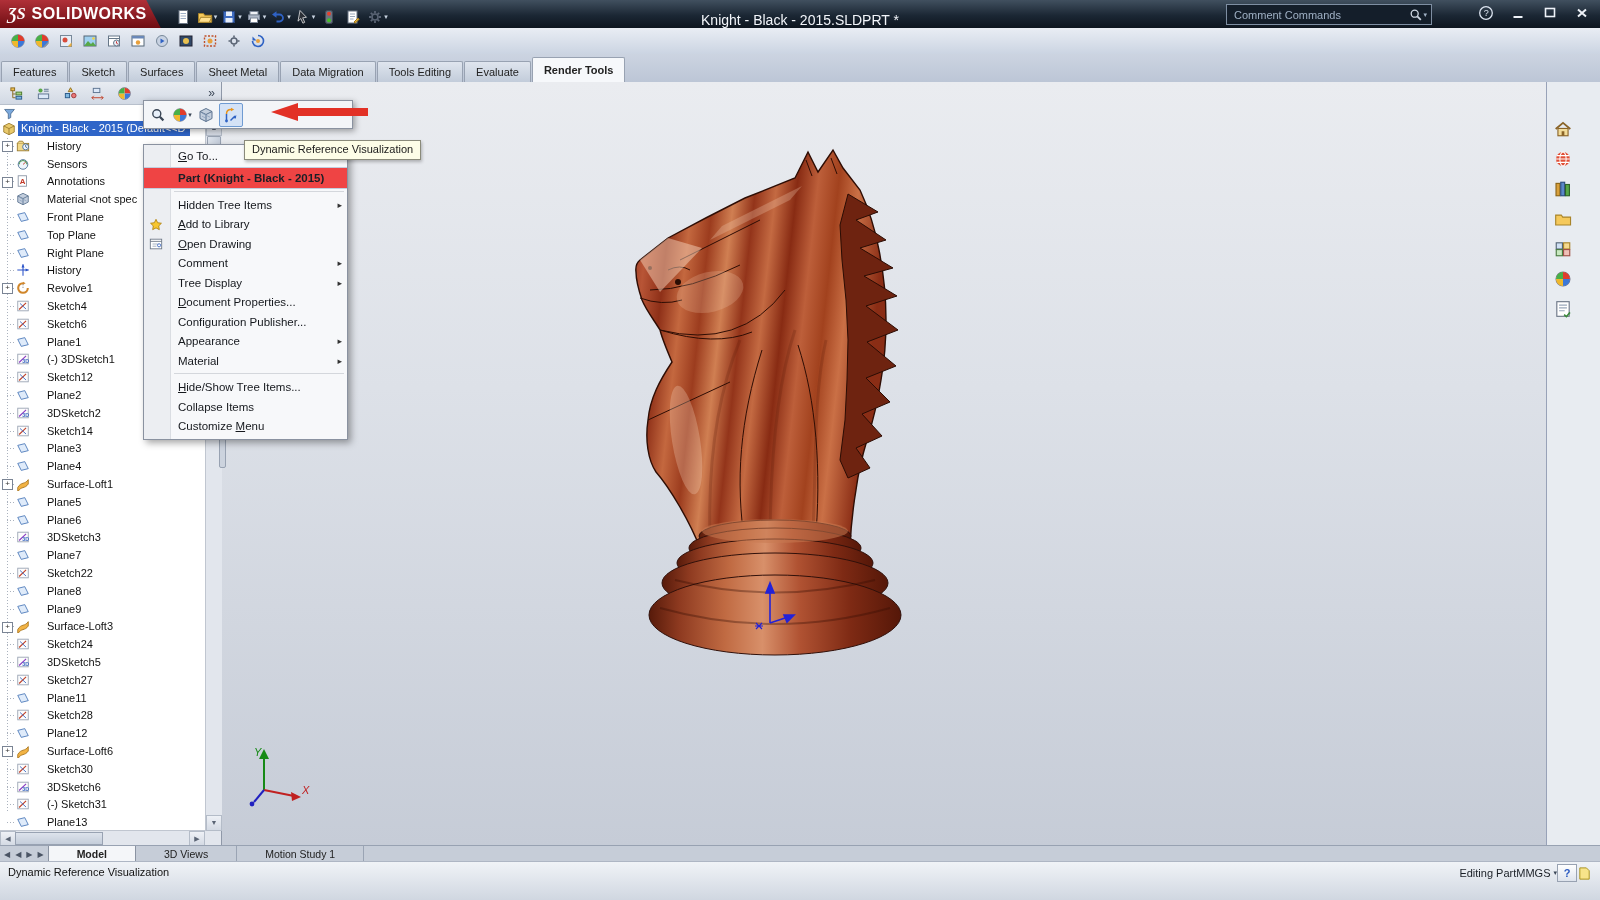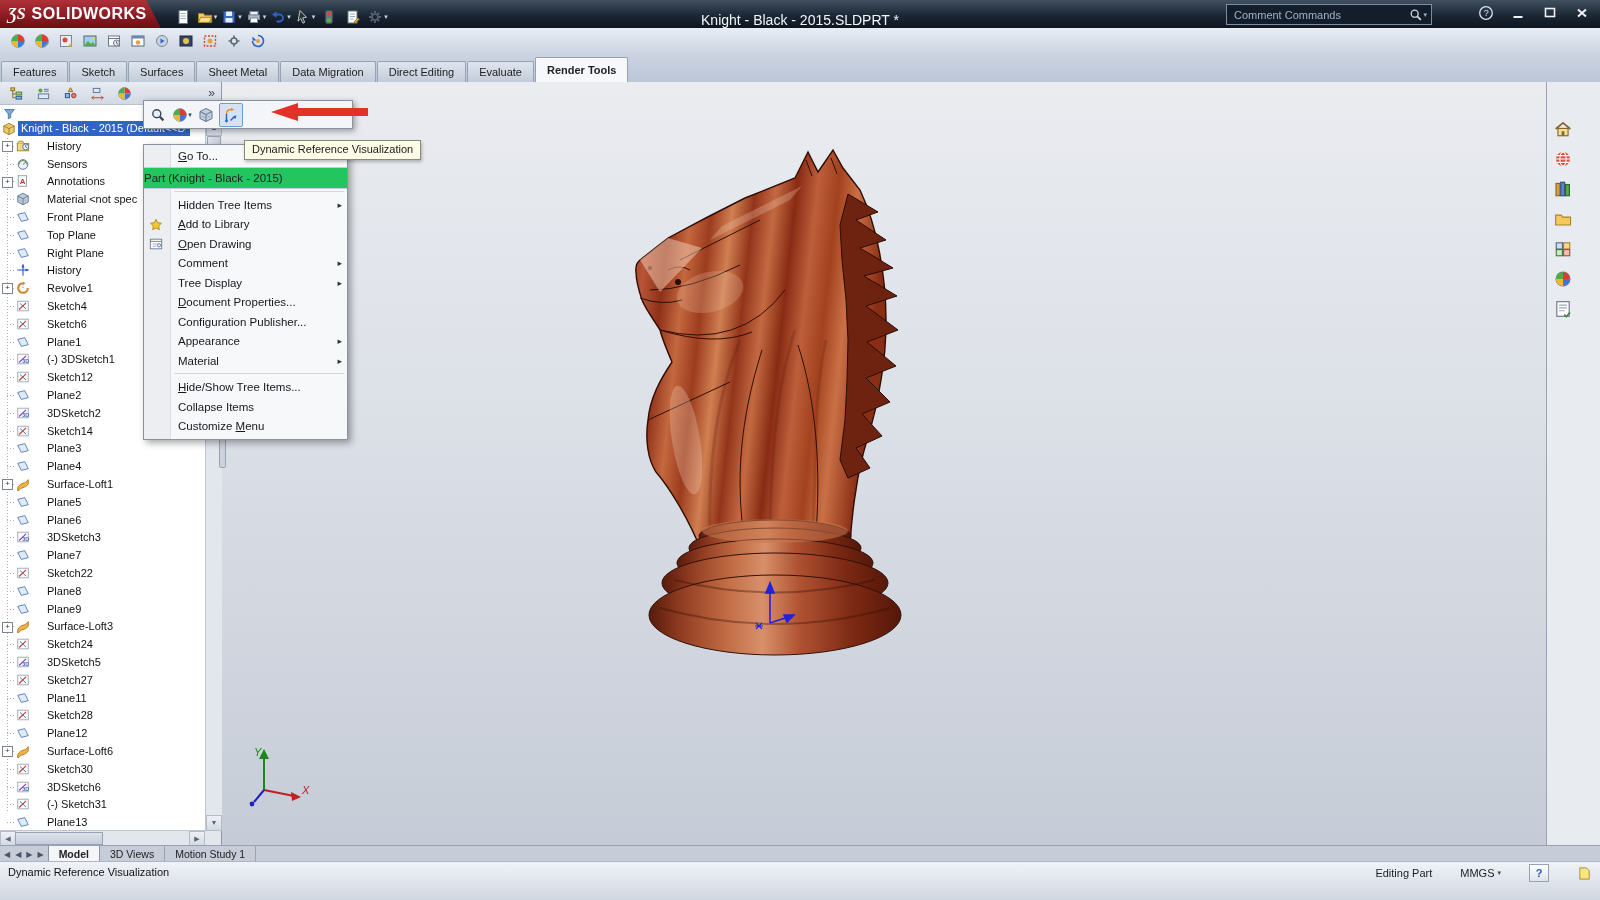--- a/index.html
+++ b/index.html
@@ -73,44 +73,44 @@
     background:linear-gradient(180deg,#eaecf0 0%,#dde1e8 40%,#c6ccd7 100%);overflow:hidden}
   
   .taskpane{position:absolute;left:1546px;top:82px;width:54px;height:763px;background:#e8ecf1;border-left:1px solid #98a2b8}
   .taskpane .tpcol{display:flex;flex-direction:column;gap:8px;padding:36px 0 0 4px;width:26px}
   .tpbtn{width:24px;height:22px;display:flex;align-items:center;justify-content:center;border-radius:2px}
   
   .bottomtabs{position:absolute;left:0;top:845px;width:1600px;height:16px;background:#c6cdd8;border-top:1px solid #98a2b2;
     display:flex;align-items:stretch;font-size:10.5px}
   .bnav{display:flex;align-items:center;padding:0 2px;color:#4a5464;gap:1px}
   .bnav span{padding:0 2px;font-size:8px}
-  .btab{padding:0 10px;display:flex;align-items:center;border-right:1px solid #9aa4b4;color:#222}
+  .btab{padding:0 28px;display:flex;align-items:center;border-right:1px solid #9aa4b4;color:#222}
   .btab.active{background:#f4f6f9;font-weight:bold;border:1px solid #8a93a2;border-top:none}
   
   .statusbar{position:absolute;left:0;top:861px;width:1600px;height:39px;
     background:linear-gradient(#f0f3f7,#cfd6e0);border-top:1px solid #aeb6c4}
   .status-left{position:absolute;left:8px;top:4px;color:#111}
-  .status-right{position:absolute;right:8px;top:2px;display:flex;align-items:center;gap:28px}
+  .status-right{position:absolute;right:8px;top:2px;display:flex;align-items:center;gap:0}
   .units{display:flex;align-items:center;gap:3px}
   .units .caret{font-size:7px;color:#3a4656}
   .qbox{width:18px;height:16px;border:1px solid #98a2b2;background:linear-gradient(#fff,#dde3ec);
     display:flex;align-items:center;justify-content:center;font-weight:bold;color:#2a5ac0}
   
   .ctxbar{position:absolute;left:143px;top:100px;width:205px;height:27px;background:#f3f5f8;
     border:1px solid #8a92a0;box-shadow:2px 2px 6px rgba(0,0,0,.35);display:flex;align-items:center;padding-left:3px;gap:2px;z-index:40}
   .cbtn{height:22px;min-width:22px;display:inline-flex;align-items:center;justify-content:center;border-radius:2px}
   .cbtn.active{background:#d4e2f6;border:1px solid #6f9bd2}
   .cbtn .caret{font-size:7px;color:#3a4656}
   .ctxmenu{position:absolute;left:143px;top:144px;width:203px;background:#f7f8fa;border:1px solid #8a92a0;
     box-shadow:3px 3px 7px rgba(0,0,0,.35);padding:2px 0;z-index:40;font-size:11.5px}
   .ctxmenu::before{content:"";position:absolute;left:0;top:0;bottom:0;width:26px;background:#eceef2;border-right:1px solid #dadde2}
   .mitem{position:relative;height:19.5px;line-height:19.5px;padding-left:34px;padding-right:16px;white-space:nowrap;color:#15181d}
   .mitem .mic{position:absolute;left:5px;top:2.5px}
   .marrow{position:absolute;right:5px;top:0;font-size:9px;color:#333}
-  .mhead{position:relative;height:20px;line-height:20px;font-weight:normal;background:#22c55e;
+  .mhead{position:relative;height:20px;line-height:20px;padding-left:34px;font-weight:bold;background:#ef4444;
     border-top:1px solid #c2cddd;border-bottom:1px solid #c2cddd;white-space:nowrap}
   .msep{height:2px;border-top:1px solid #d4d7dc;margin:2px 3px 2px 30px}
   .tooltip{position:absolute;left:244px;top:140px;height:14px;background:#fdfde7;border:1px solid #8a8a7a;
     padding:2px 7px;color:#1a1a1a;z-index:60;box-shadow:1px 2px 3px rgba(0,0,0,.25);white-space:nowrap}
   .red-arrow{position:absolute;left:271px;top:103px;width:100px;height:18px;z-index:70}
   .red-arrow .head{position:absolute;left:0;top:0;width:0;height:0;border-top:9px solid transparent;
     border-bottom:9px solid transparent;border-right:27px solid #e23126}
   .red-arrow .shaft{position:absolute;left:26px;top:5px;width:71px;height:8px;background:#e23126}
 </style>
 </head>
@@ -354,21 +354,21 @@
     </span>
   </div>
 
 <div class="tabrow">
   <div class="cmdtabs" id="cmdtabs">
       <div class="ctab">Features</div>
       <div class="ctab">Sketch</div>
       <div class="ctab">Surfaces</div>
       <div class="ctab">Sheet Metal</div>
       <div class="ctab">Data Migration</div>
-      <div class="ctab">Direct Editing</div>
+      <div class="ctab">Tools Editing</div>
       <div class="ctab">Evaluate</div>
       <div class="ctab active">Render Tools</div>
     </div>
   <div class="headsup" id="headsup">
       <span class="hbtn">
         <span>
           <svg width="16" height="16" viewBox="0 0 16 16">
             <circle cx="6.8" cy="6.8" r="4" fill="#e8f0fa" stroke="#3a4656" stroke-width="1.4"></circle>
             <path d="M9.8 9.8l3.6 3.6" stroke="#3a4656" stroke-width="2.2"></path>
           </svg>

